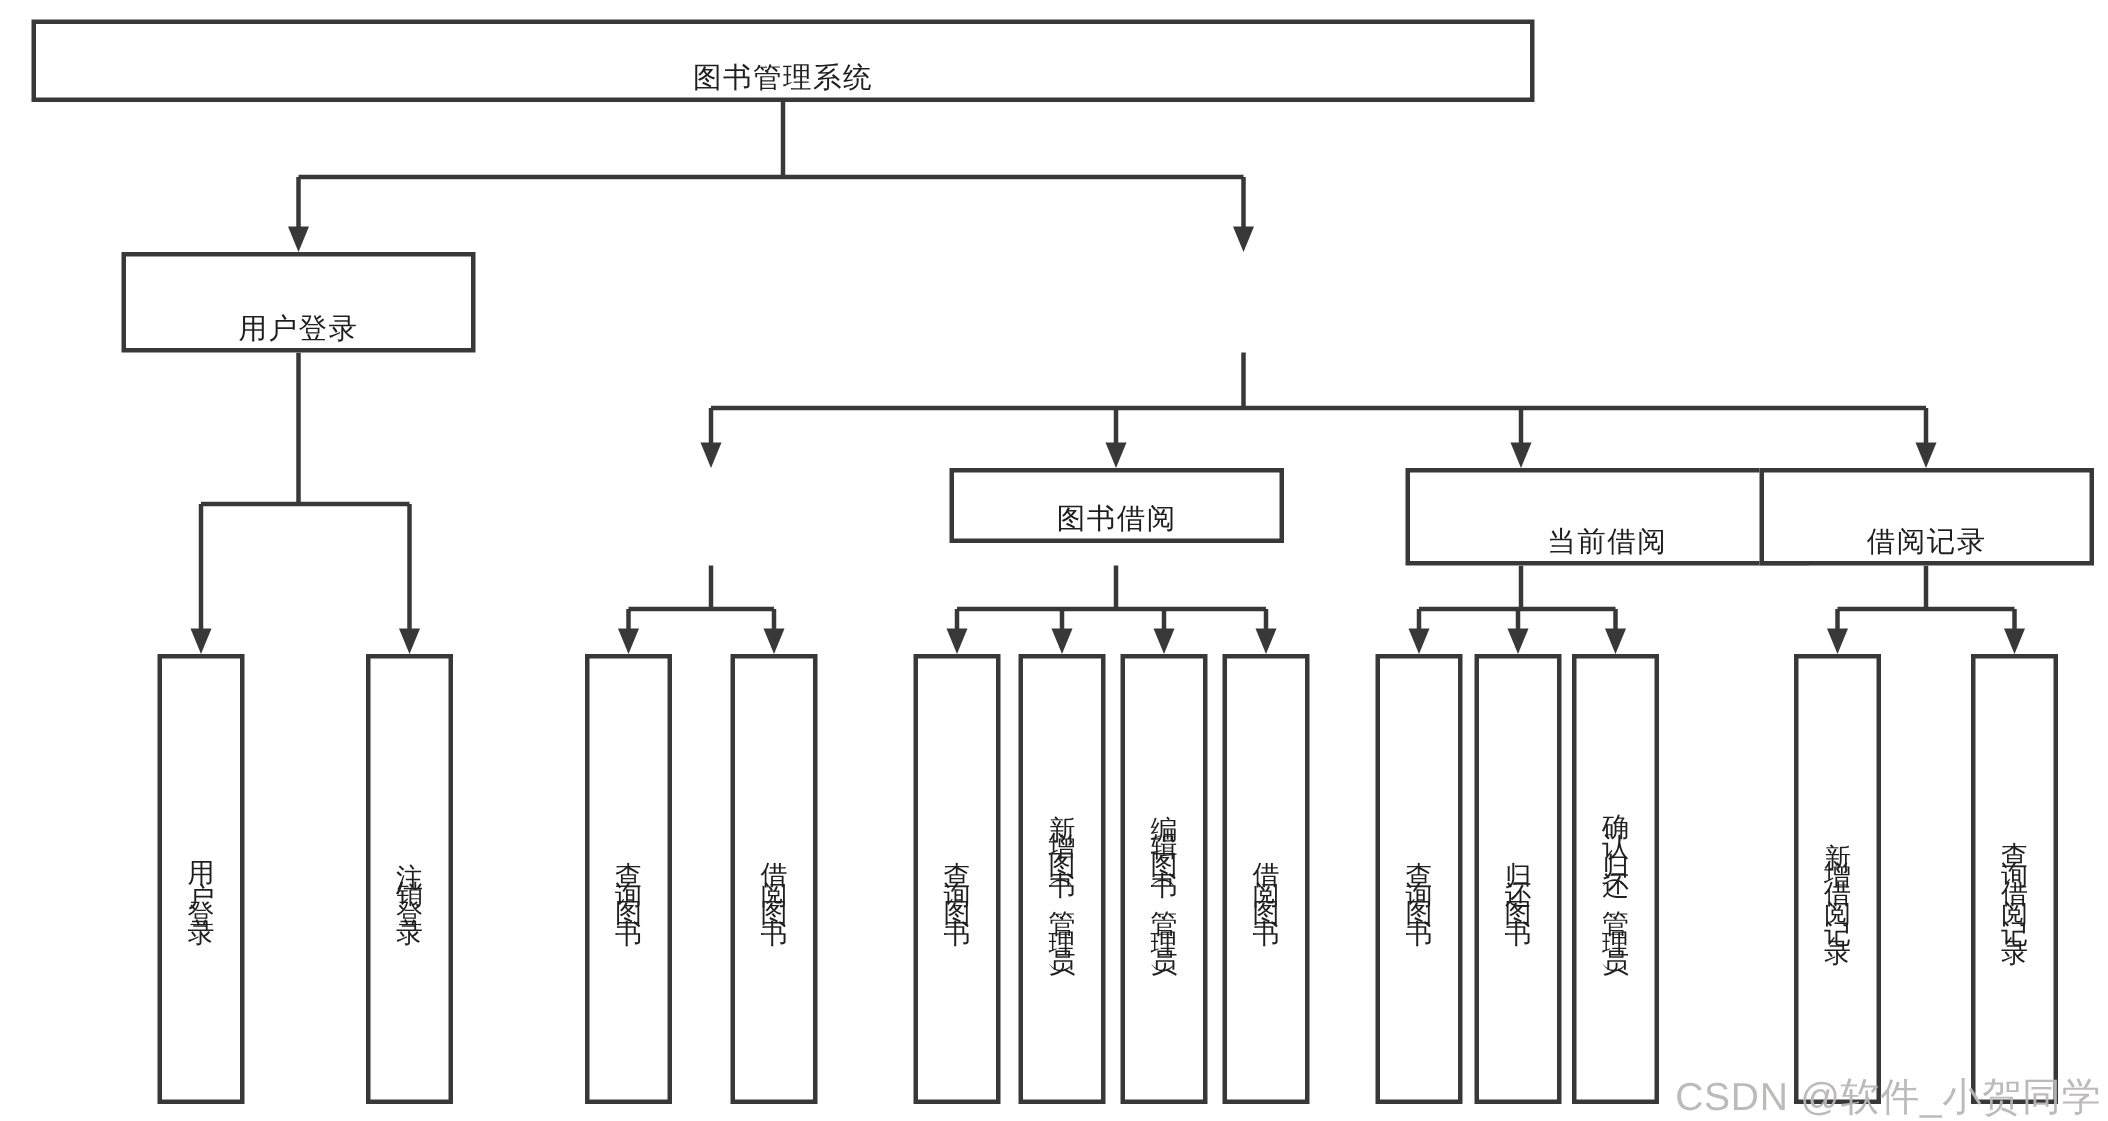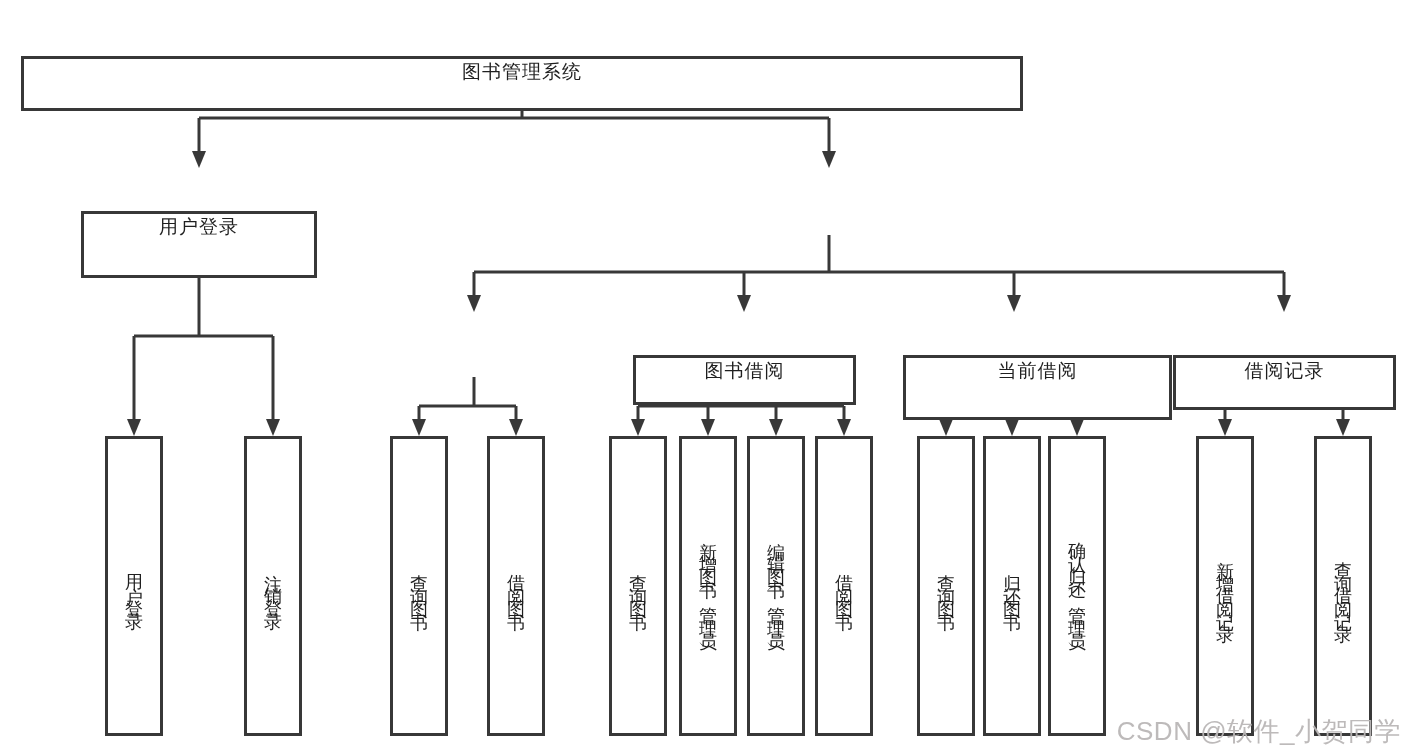--- a/index.html
+++ b/index.html
@@ -20,26 +20,25 @@
   .node {
     position: absolute;
     box-sizing: border-box;
     background: #ffffff;
     border: 3px solid #383838;
     color: #1f1f1f;
     z-index: 2;
   }
   .hbox {
     display: flex;
-    align-items: flex-start;
+    align-items: flex-end;
     justify-content: center;
     font-size: 19px;
     letter-spacing: 1px;
     white-space: nowrap;
-    margin-top: 43px;
   }
   .vbox {
     display: flex;
     align-items: center;
     justify-content: center;
   }
   .vbox .vtext {
     writing-mode: vertical-rl;
     font-size: 18px;
     line-height: 1;
@@ -144,24 +143,24 @@
     <span>图书管理系统</span>
   </div>
 
   <div class="node hbox" style="left:81px; top:168px; width:236px; height:67px;">
     <span>用户登录</span>
   </div>
 
   <div class="node hbox" style="left:633px; top:312px; width:223px; height:50px;">
     <span>图书借阅</span>
   </div>
-  <div class="node hbox" style="left:903px; top:312px; width:269px; height:65px;font-family:Liberation Serif, serif;">
+  <div class="node hbox" style="left:937px; top:312px; width:269px; height:65px;font-family:Liberation Serif, serif;">
     <span>当前借阅</span>
   </div>
-  <div class="node hbox" style="left:1173px; top:312px; width:223px; height:55px;">
+  <div class="node hbox" style="left:1173px; top:312px; width:223px; height:65px;">
     <span>借阅记录</span>
   </div>
 
   <div class="node vbox" style="left:105px; top:436px; width:58px; height:300px;">
     <span class="vtext">用户登录</span>
   </div>
   <div class="node vbox" style="left:244px; top:436px; width:58px; height:300px;">
     <span class="vtext">注销登录</span>
   </div>
 

